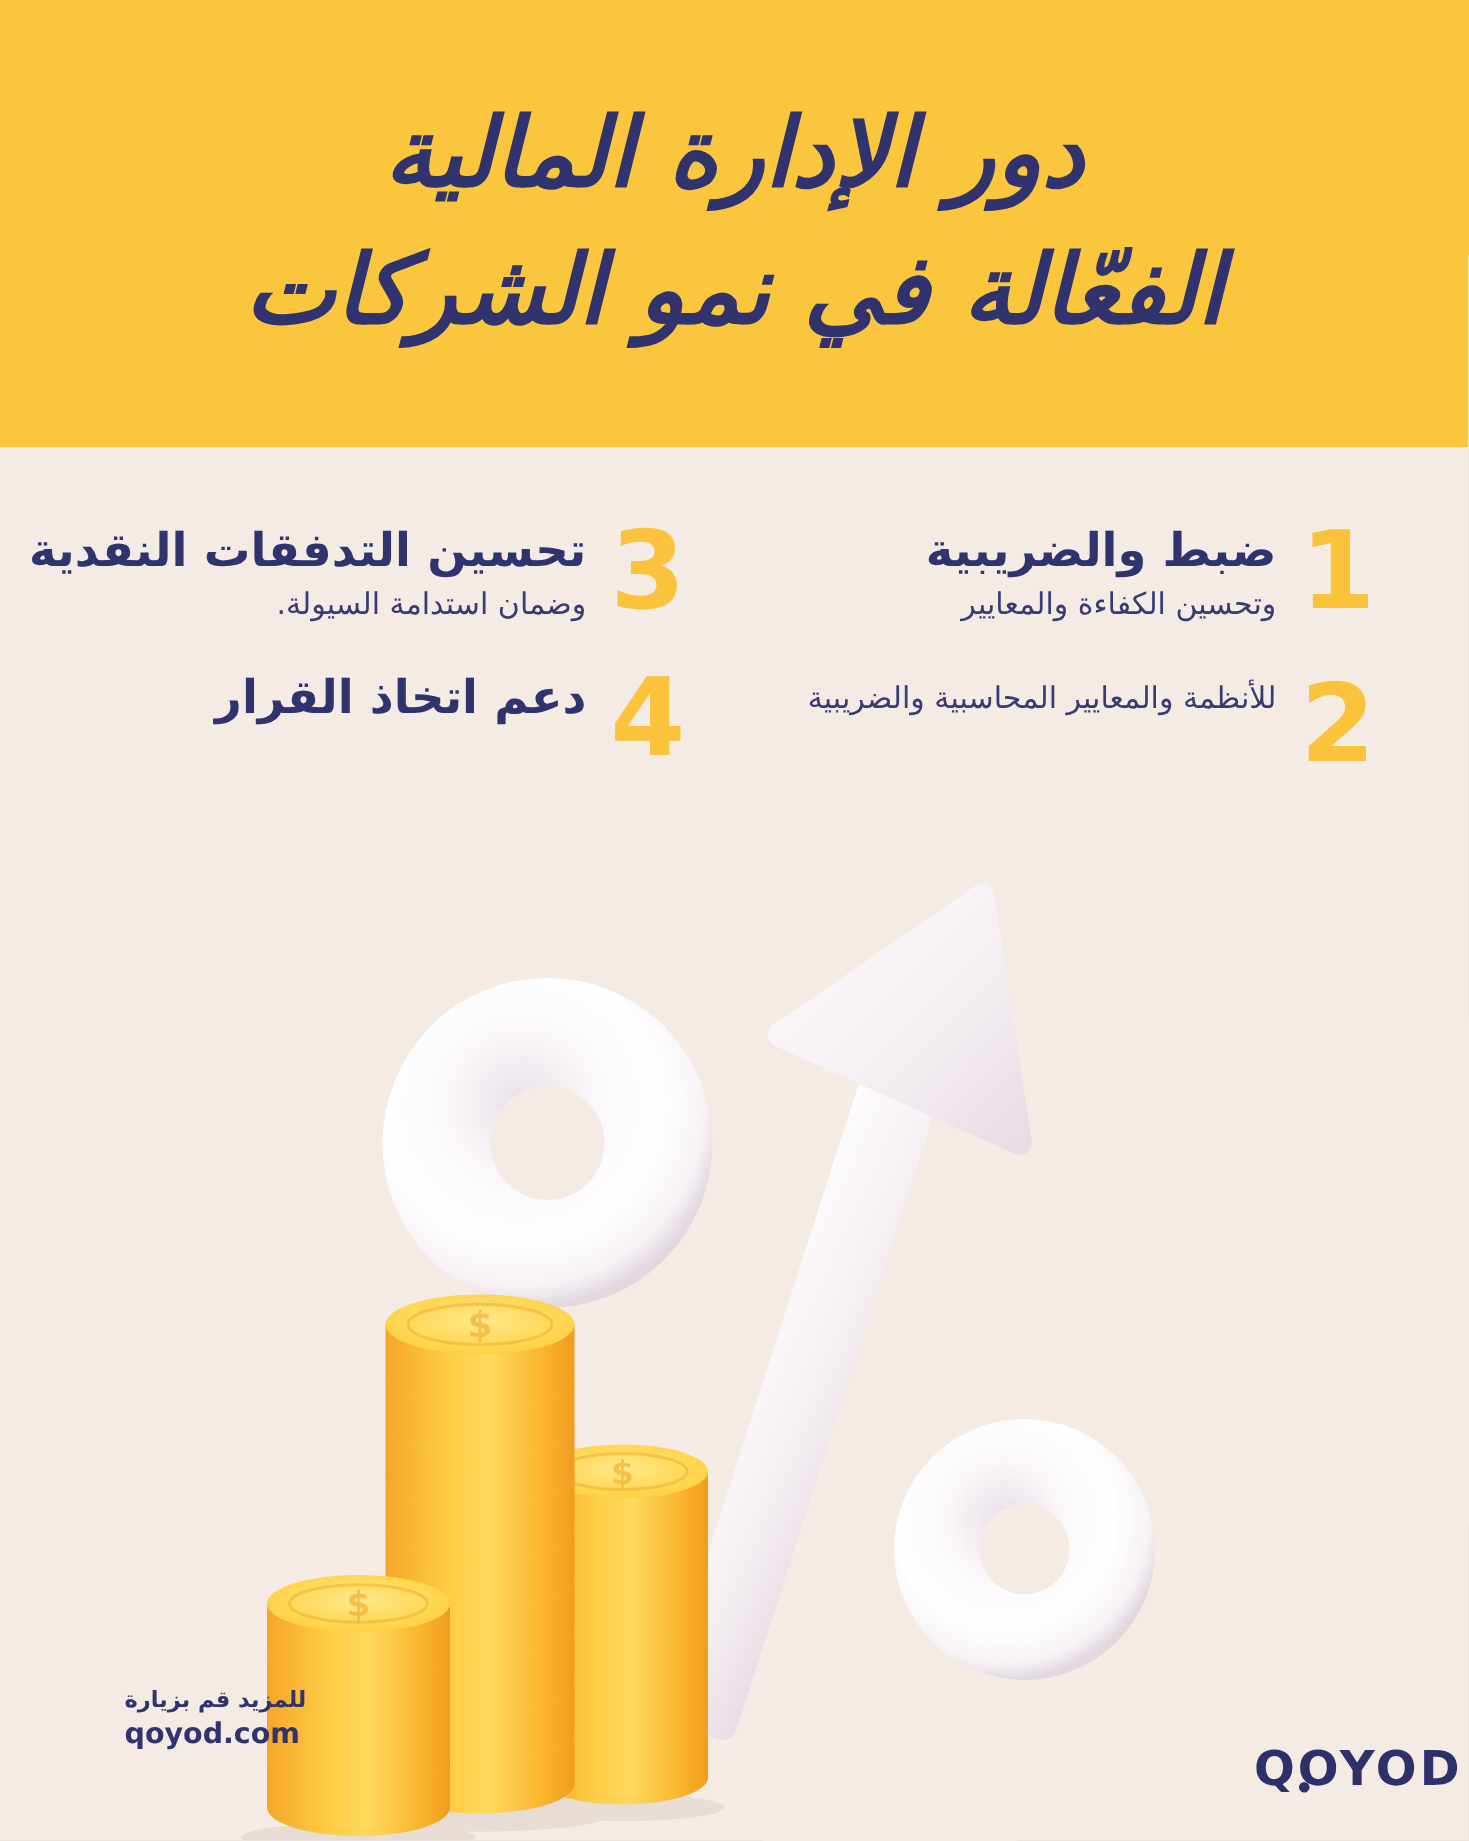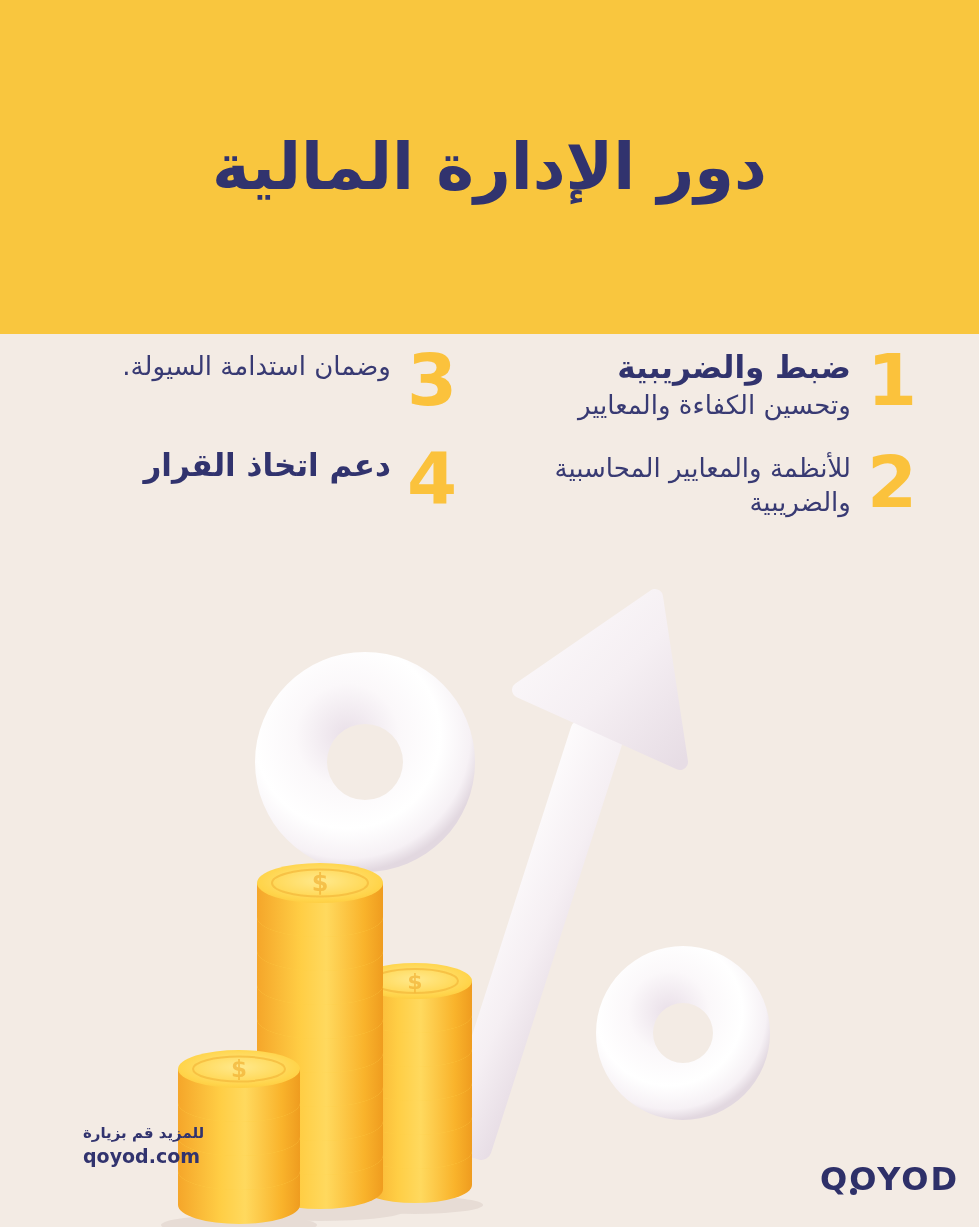--- a/index.html
+++ b/index.html
@@ -4,87 +4,89 @@
 <style>
   html,body{margin:0;padding:0;background:#e8e0da;}
   .page{
     position:relative;width:979px;height:1227px;overflow:hidden;
     background:#F3EBE4;
     font-family:"DejaVu Sans","Liberation Sans",sans-serif;
     color:#31336E;
   }
   
   .header{
-    position:absolute;top:0;left:0;width:979px;height:334px;
+    position:absolute;top:0;left:0;width:979px;height:298px;
     background:#F9C63E;display:flex;flex-direction:column;
-    justify-content:center;align-items:center;text-align:center;
+    justify-content:center;align-items:center;text-align:center;font-style:italic;
   }
   .title-line{
     font-size:64px;font-weight:bold;color:#31336E;line-height:1.42;
     white-space:nowrap;
   }
   
   .point{position:absolute;display:flex;align-items:flex-start;gap:16px;}
   .point-number{
     font-size:72px;font-weight:bold;color:#FBC23C;line-height:.8;
     margin-top:4px;
   }
   .point-text{text-align:right;}
   .point-heading{font-size:31px;font-weight:bold;color:#31336E;line-height:1.25;}
-  .point-body{font-size:26px;color:#383A73;line-height:1.3;margin-top:2px;}
+  .point-body{font-size:20px;color:#383A73;line-height:1.3;margin-top:2px;}
   .point-1{top:348px;right:62px;}
   .point-2{top:450px;right:62px;}
   .point-3{top:348px;right:522px;}
   .point-4{top:446px;right:522px;}
   .point-2 .point-body{max-width:360px;text-align:right;}
   .point-4 .point-body{max-width:265px;}
   
   .illustration{position:absolute;left:95px;top:585px;width:700px;height:645px;}
   
   .footer-visit{
     position:absolute;left:83px;top:1124px;text-align:left;line-height:1.3;
   }
   .visit-label{font-size:15px;font-weight:bold;color:#31336E;}
   .visit-site{font-size:19px;font-weight:600;color:#31336E;}
   .brand-logo{
-    position:absolute;right:20px;top:1160px;
+    position:absolute;right:4px;top:1160px;
     font-size:32px;font-weight:bold;color:#2E3069;letter-spacing:2px;
   }
   .logo-dot{
     position:absolute;left:30px;bottom:3px;width:7px;height:7px;
     border-radius:50%;background:#2E3069;
   }
 </style>
 </head>
 <body>
 
 <div class="page">
 
   <header class="header" dir="rtl">
     <div class="title-line">دور الإدارة المالية</div>
+    <div class="title-line">الفعّالة في نمو الشركات</div>
   </header>
 
   <div class="point point-1" dir="rtl">
     <div class="point-number">1</div>
     <div class="point-text">
       <div class="point-heading">ضبط والضريبية</div>
       <div class="point-body">وتحسين الكفاءة والمعايير</div>
     </div>
   </div>
 
   <div class="point point-2" dir="rtl">
     <div class="point-number">2</div>
     <div class="point-text">
       <div class="point-body">للأنظمة والمعايير المحاسبية والضريبية</div>
     </div>
   </div>
 
   <div class="point point-3" dir="rtl">
     <div class="point-number">3</div>
     <div class="point-text">
+      <div class="point-heading">تحسين التدفقات النقدية</div>
       <div class="point-body">وضمان استدامة السيولة.</div>
     </div>
   </div>
 
   <div class="point point-4" dir="rtl">
     <div class="point-number">4</div>
     <div class="point-text">
       <div class="point-heading">دعم اتخاذ القرار</div>
     </div>
   </div>

